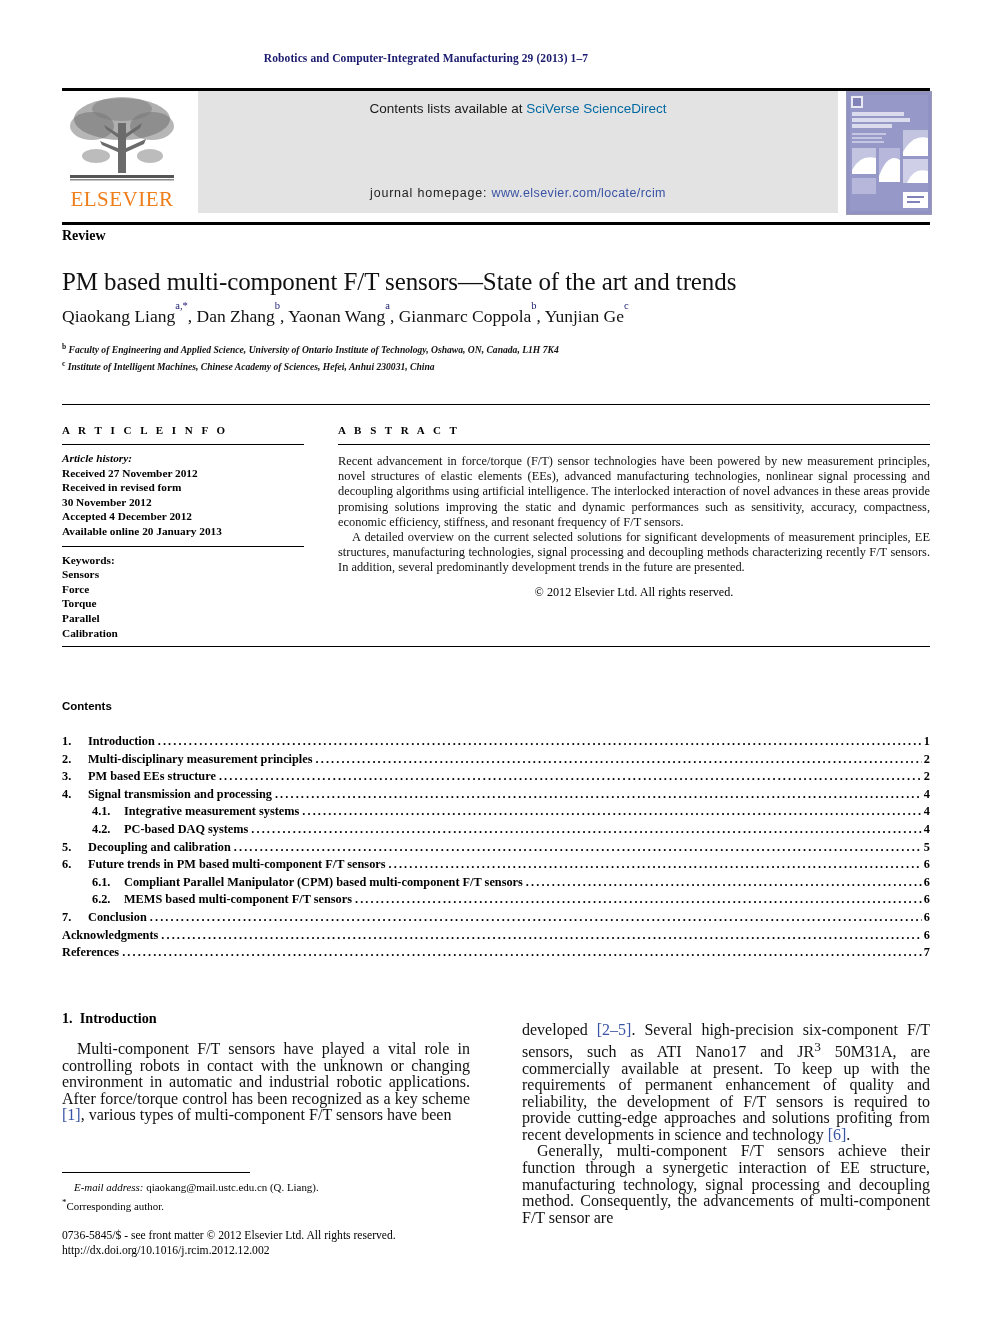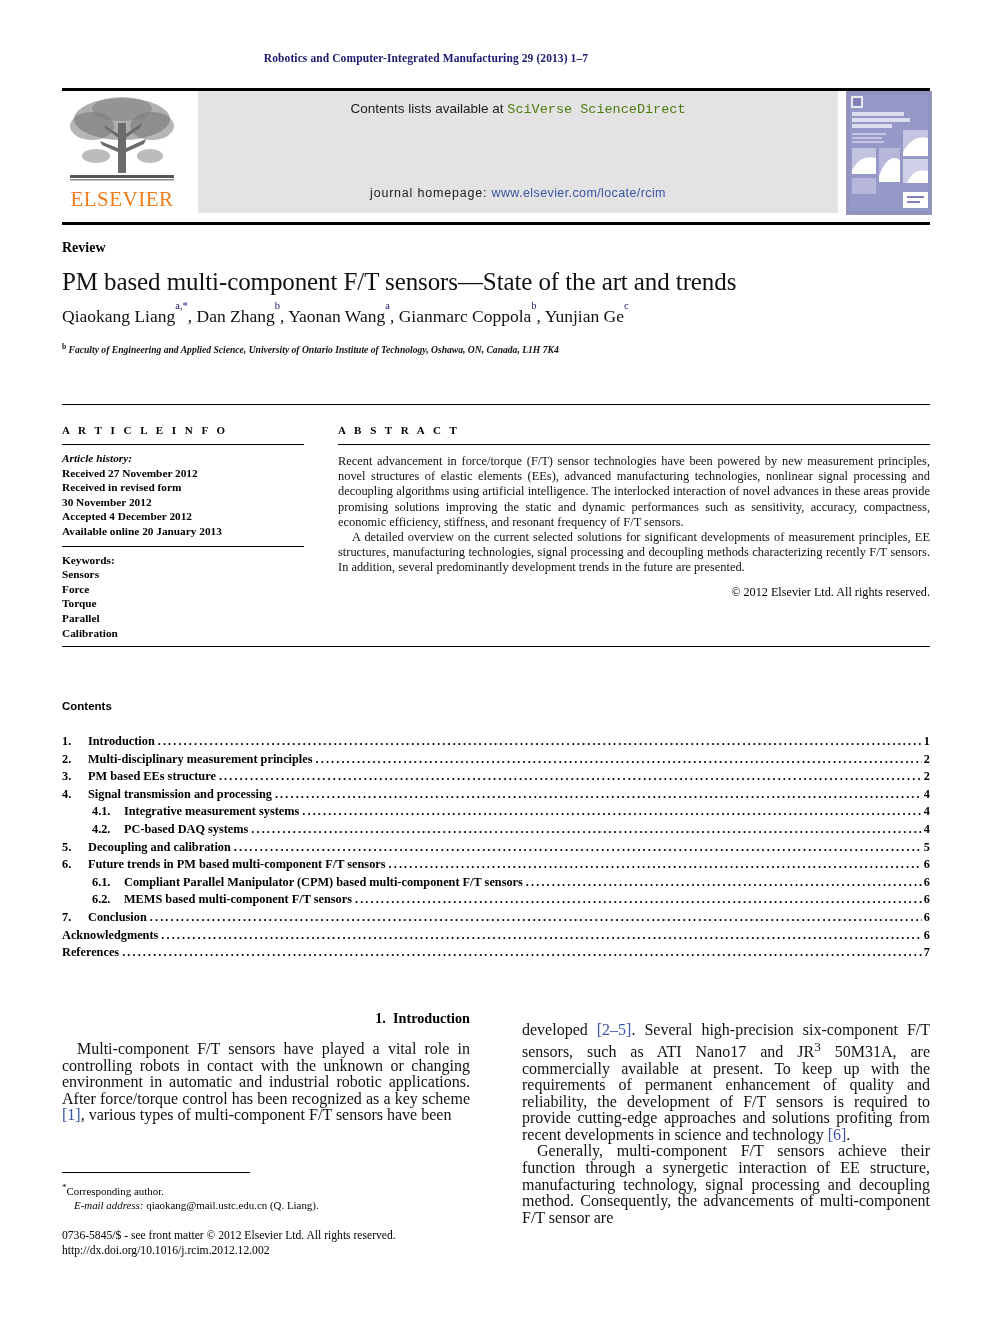--- a/index.html
+++ b/index.html
@@ -50,21 +50,21 @@
     position: absolute; left: 136px; top: 0;
     width: 640px; height: 122px;
     background: #e3e3e3;
   }
   .contents-line {
     position: absolute; top: 10px; left: 0; width: 640px;
     text-align: center;
     font-family: "Liberation Sans", sans-serif;
     font-size: 13.5px; color: #1b1b1b;
   }
-  .contents-line .sd { color: #4d7c0f; font-family: Liberation Mono, monospace; }
+  .contents-line .sd { color: #0369a1; }
   .journal-name {
     position: absolute; top: 38px; left: 0; width: 640px;
     text-align: center;
     font-family: "Liberation Serif", serif;
     font-size: 26.5px; color: #111;
     letter-spacing: -.2px;
   }
   .homepage-line {
     position: absolute; top: 95px; left: 0; width: 640px;
     text-align: center;
@@ -77,21 +77,21 @@
     position: absolute; left: 784px; top: 0;
     width: 84px; height: 122px;
     border: 1px solid #9a9ab4;
     background: #8e8fc0;
     overflow: hidden;
   }
   .cover-inner { position:absolute; inset:0; }
 
   
   .article-type {
-    position: absolute; left: 62px; top: 240px;
+    position: absolute; left: 62px; top: 228px;
     font-family: "Liberation Serif", serif;
     font-weight: bold; font-size: 14px;
   }
   .title {
     position: absolute; left: 62px; top: 268px; width: 868px;
     font-family: "Liberation Serif", serif;
     font-size: 25px; color: #111; letter-spacing: -.1px;
   }
   .authors {
     position: absolute; left: 62px; top: 306px; width: 868px;
@@ -139,21 +139,21 @@
     font-family: "Liberation Serif", serif;
     font-size: 12.4px; line-height: 15.2px;
     text-align: justify;
     margin-top: 9px;
     color:#111;
   }
   .abs-body p { margin: 0; }
   .abs-body p + p { text-indent: 14px; }
   .copyright {
     font-family: "Liberation Serif", serif;
-    font-size: 12.2px; text-align: right; margin-top: 9px;
+    font-size: 12.2px; text-align: center; margin-top: 9px;
   }
 
   .block-rule-bot {
     position: absolute; left: 62px; top: 646px; width: 868px;
     height: 1px; background: #000;
   }
 
   
   .contents-head {
     position: absolute; left: 62px; top: 700px;
@@ -179,21 +179,21 @@
     margin: 0 2px 0 3px;
     letter-spacing: 2.1px;
     color: #000;
   }
   .toc-page { flex: 0 0 auto; }
   .bodysec {
     position: absolute;
     font-family: "Liberation Serif", serif;
   }
   .sec-title {
-    font-weight: bold; font-size: 14.2px; text-align: right;
+    font-weight: bold; font-size: 14.2px;
   }
   .ptext {
     font-size: 16px; line-height: 16.6px;
     text-align: justify; color:#111;
   }
   .ptext p { margin: 0; }
   .ptext p.ind { text-indent: 15px; }
   .ref { color: #3a53a4; }
 
   .leftcol { left: 62px; top: 1010px; width: 408px; }
@@ -292,20 +292,21 @@
 
   <div class="article-type">Review</div>
   <div class="title">PM based multi-component F/T sensors—State of the art and trends</div>
 
   <div class="authors">
     <span>Qiaokang Liang</span><sup>a,*</sup>, <span>Dan Zhang</span><sup>b</sup>, <span>Yaonan Wang</span><sup>a</sup>, <span>Gianmarc Coppola</span><sup>b</sup>, <span>Yunjian Ge</span><sup>c</sup>
   </div>
 
   <div class="affils">
     <div><sup>b</sup> <span>Faculty of Engineering and Applied Science, University of Ontario Institute of Technology, Oshawa, ON, Canada, L1H 7K4</span></div>
+    <div><sup>c</sup> <span>Institute of Intelligent Machines, Chinese Academy of Sciences, Hefei, Anhui 230031, China</span></div>
   </div>
 
   <div class="block-rule-top"></div>
 
   <div class="infocol">
     <div class="sechead">A R T I C L E   I N F O</div>
     <div class="hair"></div>
     <div class="info-body">
       <div class="it">Article history:</div>
       <div>Received 27 November 2012</div>
@@ -428,25 +429,25 @@
 
   <div class="bodysec rightcol">
     <div class="ptext">
       <p><span>developed </span><span class="ref">[2–5]</span><span>. Several high-precision six-component F/T sensors, such as ATI Nano17 and JR</span><sup>3</sup><span> 50M31A, are commercially available at present. To keep up with the requirements of permanent enhancement of quality and reliability, the development of F/T sensors is required to provide cutting-edge approaches and solutions profiting from recent developments in science and technology </span><span class="ref">[6]</span><span>.</span></p>
       <p class="ind">Generally, multi-component F/T sensors achieve their function through a synergetic interaction of EE structure, manufacturing technology, signal processing and decoupling method. Consequently, the advancements of multi-component F/T sensor are</p>
     </div>
   </div>
 
   <div class="foot-rule"></div>
   <div class="footnote">
+    <div style="padding-left:12px;">
+      <span class="em">E-mail address:</span> <span>qiaokang@mail.ustc.edu.cn (Q. Liang).</span>
+    </div>
     <div>
       <span class="star">*</span><span>Corresponding author.</span>
-    </div>
-    <div style="padding-left:12px;">
-      <span class="em">E-mail address:</span> <span>qiaokang@mail.ustc.edu.cn (Q. Liang).</span>
     </div>
   </div>
 
   <div class="imprint">
     <div>0736-5845/$ - see front matter © 2012 Elsevier Ltd. All rights reserved.</div>
     <div>http://dx.doi.org/10.1016/j.rcim.2012.12.002</div>
   </div>
 
 </div>
 

